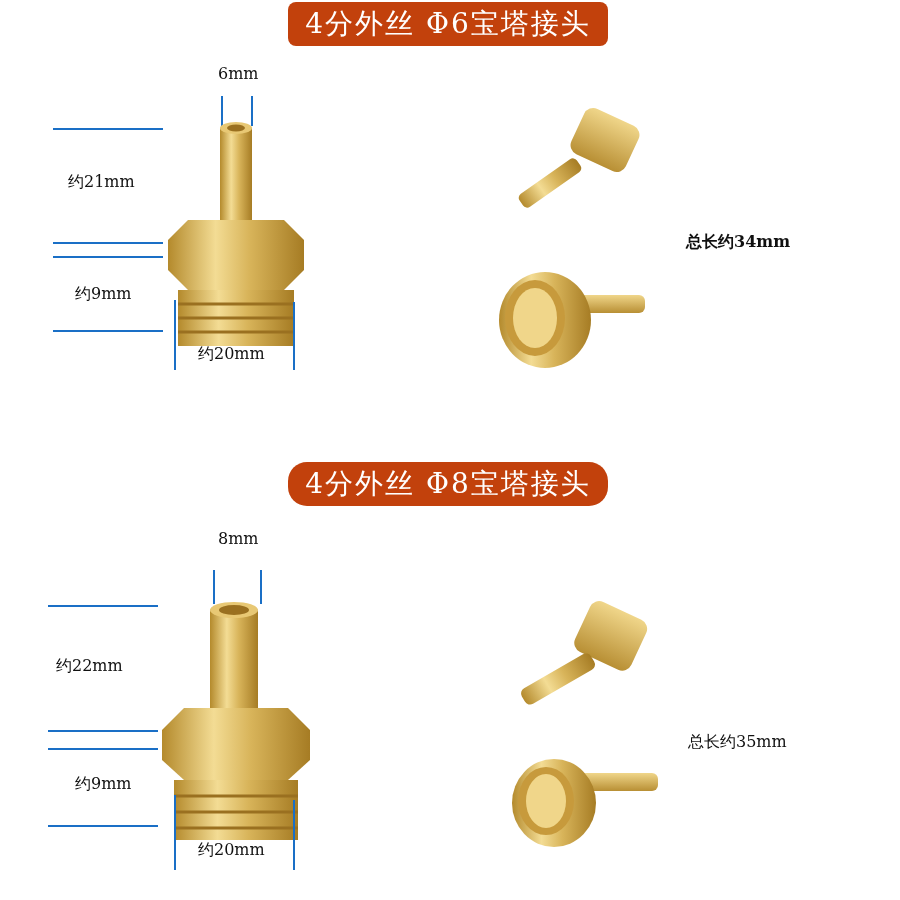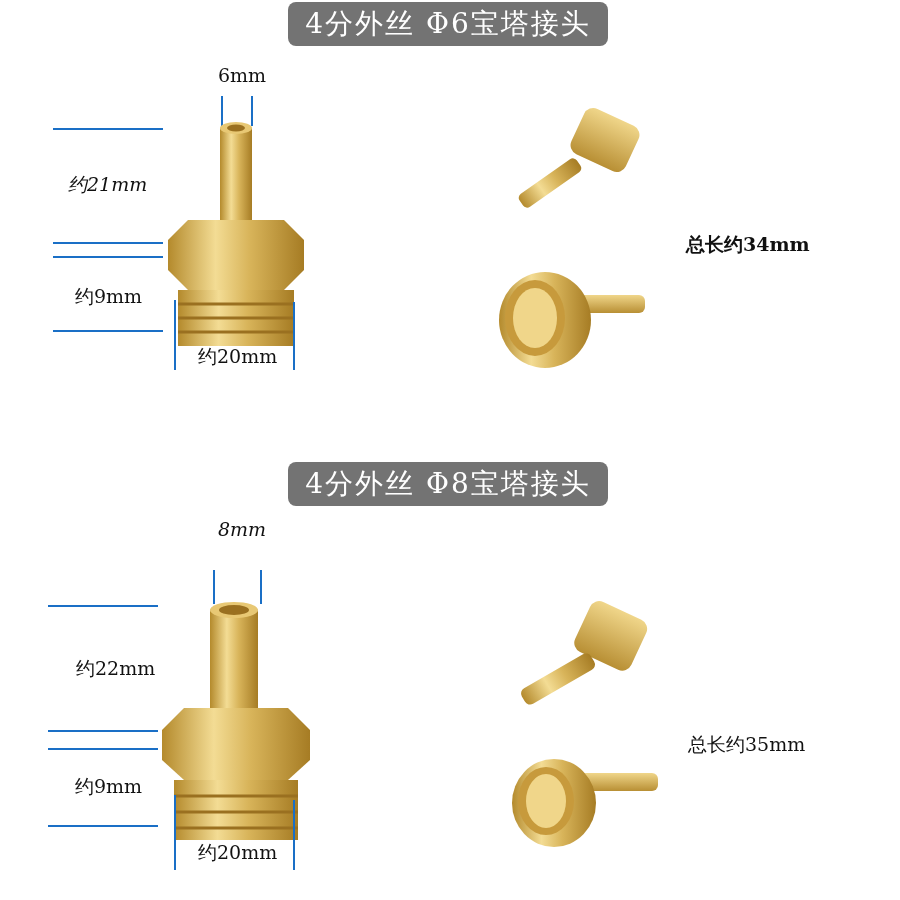--- a/index.html
+++ b/index.html
@@ -1,18 +1,18 @@
 <!DOCTYPE html>
 <html><head>
 <meta charset="utf-8">
 <style>
   html,body{margin:0;padding:0;background:#fff;}
   body{width:900px;height:900px;position:relative;overflow:hidden;font-family:"DejaVu Serif","Liberation Serif",serif;color:#111;}
-  .banner{position:absolute;left:288px;width:320px;height:44px;background:#737373;border-radius:8px;color:#fff;font-size:28px;line-height:44px;text-align:center;letter-spacing:2px;}
-  .label{position:absolute;font-size:19px;white-space:nowrap;}
+  .banner{position:absolute;left:288px;width:320px;height:44px;background:#c2410c;border-radius:8px;color:#fff;font-size:28px;line-height:44px;text-align:center;letter-spacing:2px;}
+  .label{position:absolute;font-size:16px;white-space:nowrap;}
   .hline{position:absolute;height:2px;background:#1a6fc6;}
   .vline{position:absolute;width:2px;background:#1a6fc6;}
   .part{position:absolute;}
 </style>
 </head>
 <body>
 
 <svg width="0" height="0" style="position:absolute">
   <defs>
     <linearGradient id="brass" x1="0" x2="1" y1="0" y2="0">
@@ -28,21 +28,21 @@
   </defs>
 </svg>
 
 <div class="banner" style="top:2px;">4分外丝 Φ6宝塔接头</div>
 
 <div class="label" style="left:218px;top:64px;">6mm</div>
 <div class="vline" style="left:221px;top:96px;height:30px;"></div>
 <div class="vline" style="left:251px;top:96px;height:30px;"></div>
 
 <div class="hline" style="left:53px;top:128px;width:110px;"></div>
-<div class="label" style="left:68px;top:172px;font-style:italic;">约21mm</div>
+<div class="label" style="left:68px;top:172px;">约21mm</div>
 <div class="hline" style="left:53px;top:242px;width:110px;"></div>
 <div class="hline" style="left:53px;top:256px;width:110px;"></div>
 <div class="label" style="left:75px;top:284px;">约9mm</div>
 <div class="hline" style="left:53px;top:330px;width:110px;"></div>
 
 <svg class="part" style="left:160px;top:120px;" width="150" height="260">
   <rect x="60" y="6" width="32" height="130" rx="4" fill="url(#brass)"></rect>
   <ellipse cx="76" cy="8" rx="16" ry="6" fill="#e8c874"></ellipse>
   <ellipse cx="76" cy="8" rx="9" ry="3.5" fill="#9a7020"></ellipse>
   <polygon points="8,120 28,100 124,100 144,120 144,150 124,170 28,170 8,150" fill="url(#brass)"></polygon>
@@ -60,28 +60,28 @@
   <rect x="10" y="70" width="70" height="16" rx="5" fill="url(#brass)" transform="rotate(-35 45 78)"></rect>
 </svg>
 <svg class="part" style="left:495px;top:260px;" width="160" height="120">
   <rect x="60" y="35" width="90" height="18" rx="6" fill="url(#brassV)"></rect>
   <ellipse cx="50" cy="60" rx="46" ry="48" fill="url(#brass)"></ellipse>
   <ellipse cx="40" cy="58" rx="30" ry="38" fill="#c79a3c"></ellipse>
   <ellipse cx="40" cy="58" rx="22" ry="30" fill="#f0d68a"></ellipse>
 </svg>
 <div class="label" style="left:686px;top:232px;font-weight:bold;">总长约34mm</div>
 
-<div class="banner" style="top:462px;">4分外丝 Φ8宝塔接头</div>
+<div class="banner" style="top:462px;border-radius:19px;">4分外丝 Φ8宝塔接头</div>
 
-<div class="label" style="left:218px;top:518px;font-style:italic;">8mm</div>
+<div class="label" style="left:218px;top:529px;">8mm</div>
 <div class="vline" style="left:213px;top:570px;height:34px;"></div>
 <div class="vline" style="left:260px;top:570px;height:34px;"></div>
 
 <div class="hline" style="left:48px;top:605px;width:110px;"></div>
-<div class="label" style="left:76px;top:656px;">约22mm</div>
+<div class="label" style="left:56px;top:656px;">约22mm</div>
 <div class="hline" style="left:48px;top:730px;width:110px;"></div>
 <div class="hline" style="left:48px;top:748px;width:110px;"></div>
 <div class="label" style="left:75px;top:774px;">约9mm</div>
 <div class="hline" style="left:48px;top:825px;width:110px;"></div>
 
 <svg class="part" style="left:160px;top:600px;" width="150" height="260">
   <rect x="50" y="6" width="48" height="140" rx="6" fill="url(#brass)"></rect>
   <ellipse cx="74" cy="10" rx="24" ry="8" fill="#e8c874"></ellipse>
   <ellipse cx="74" cy="10" rx="15" ry="5" fill="#9a7020"></ellipse>
   <polygon points="2,130 24,108 128,108 150,130 150,160 128,180 24,180 2,160" fill="url(#brass)"></polygon>

